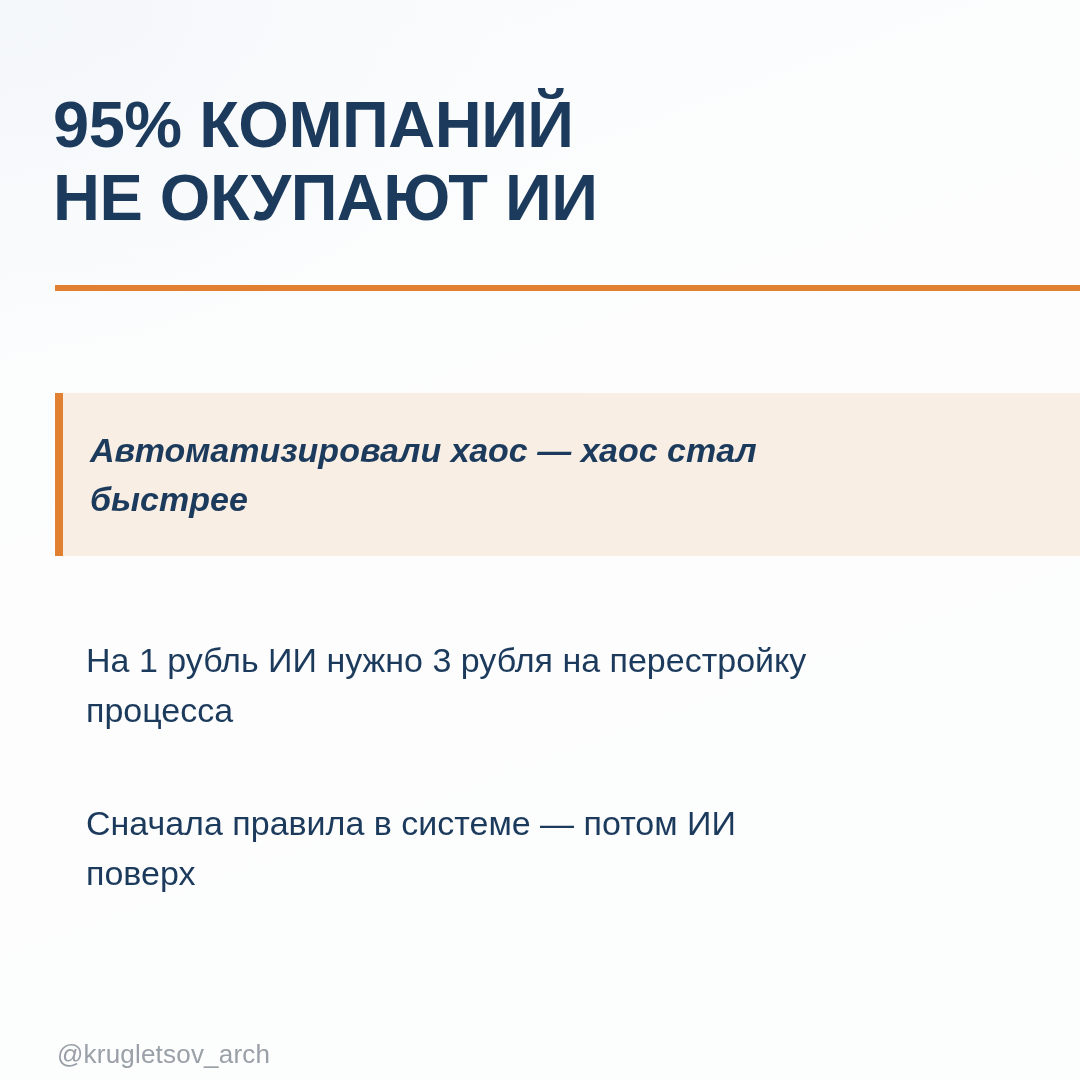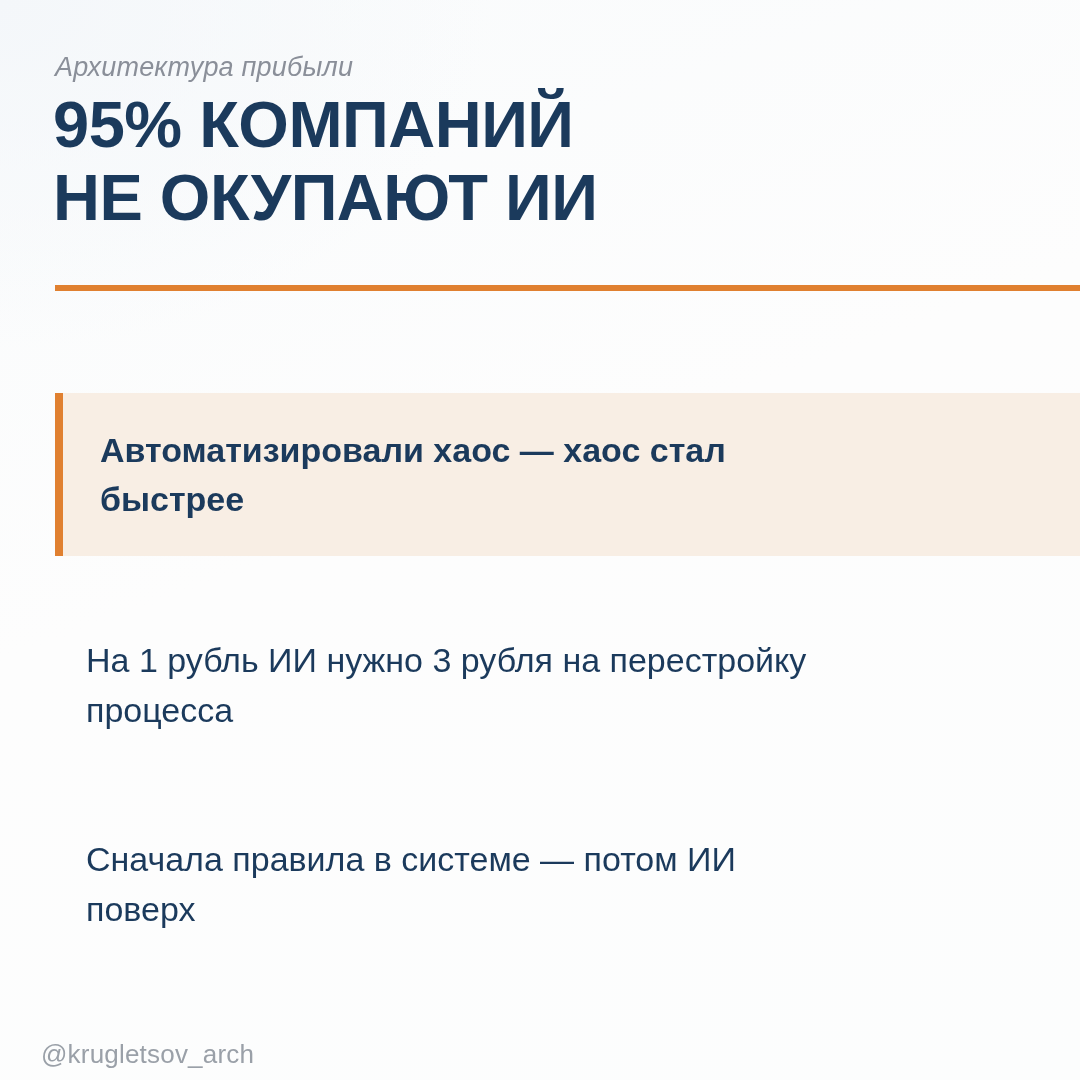--- a/index.html
+++ b/index.html
@@ -74,65 +74,65 @@
   }
   .callout-bar {
     position: absolute;
     left: 0;
     top: 0;
     width: 8px;
     height: 100%;
     background: #e08030;
   }
   .callout-text {
-    padding-left: 45px;
+    padding-left: 35px;
     padding-right: 40px;
     font-size: 34px;
     font-weight: 700;
     color: #1b3a5c;
     line-height: 1.42;
     white-space: pre-line;
+    font-style: italic;
   }
 
   
   .points {
     position: absolute;
     left: 86px;
     top: 636px;
     width: 975px;
   }
   .point {
     font-size: 34px;
     font-weight: 400;
     color: #1b3a5c;
     line-height: 1.46;
     white-space: pre-line;
   }
   .point + .point {
-    margin-top: 100px;
+    margin-top: 64px;
   }
 
   
   .handle {
     position: absolute;
-    left: 41px;
+    left: 57px;
     top: 1039px;
     font-size: 26px;
     font-weight: 400;
     color: #9aa0a8;
     letter-spacing: 0.2px;
     white-space: nowrap;
   }
 </style>
 </head>
 <body>
 
 <div id="slide">
 
-  <div class="eyebrow">Архитектура прибыли</div>
 
   <h1 class="headline">95% КОМПАНИЙ
 НЕ ОКУПАЮТ ИИ</h1>
 
   <div class="divider"></div>
 
   <div class="callout">
     <div class="callout-bar"></div>
     <div class="callout-text">Автоматизировали хаос — хаос стал
 быстрее</div>

